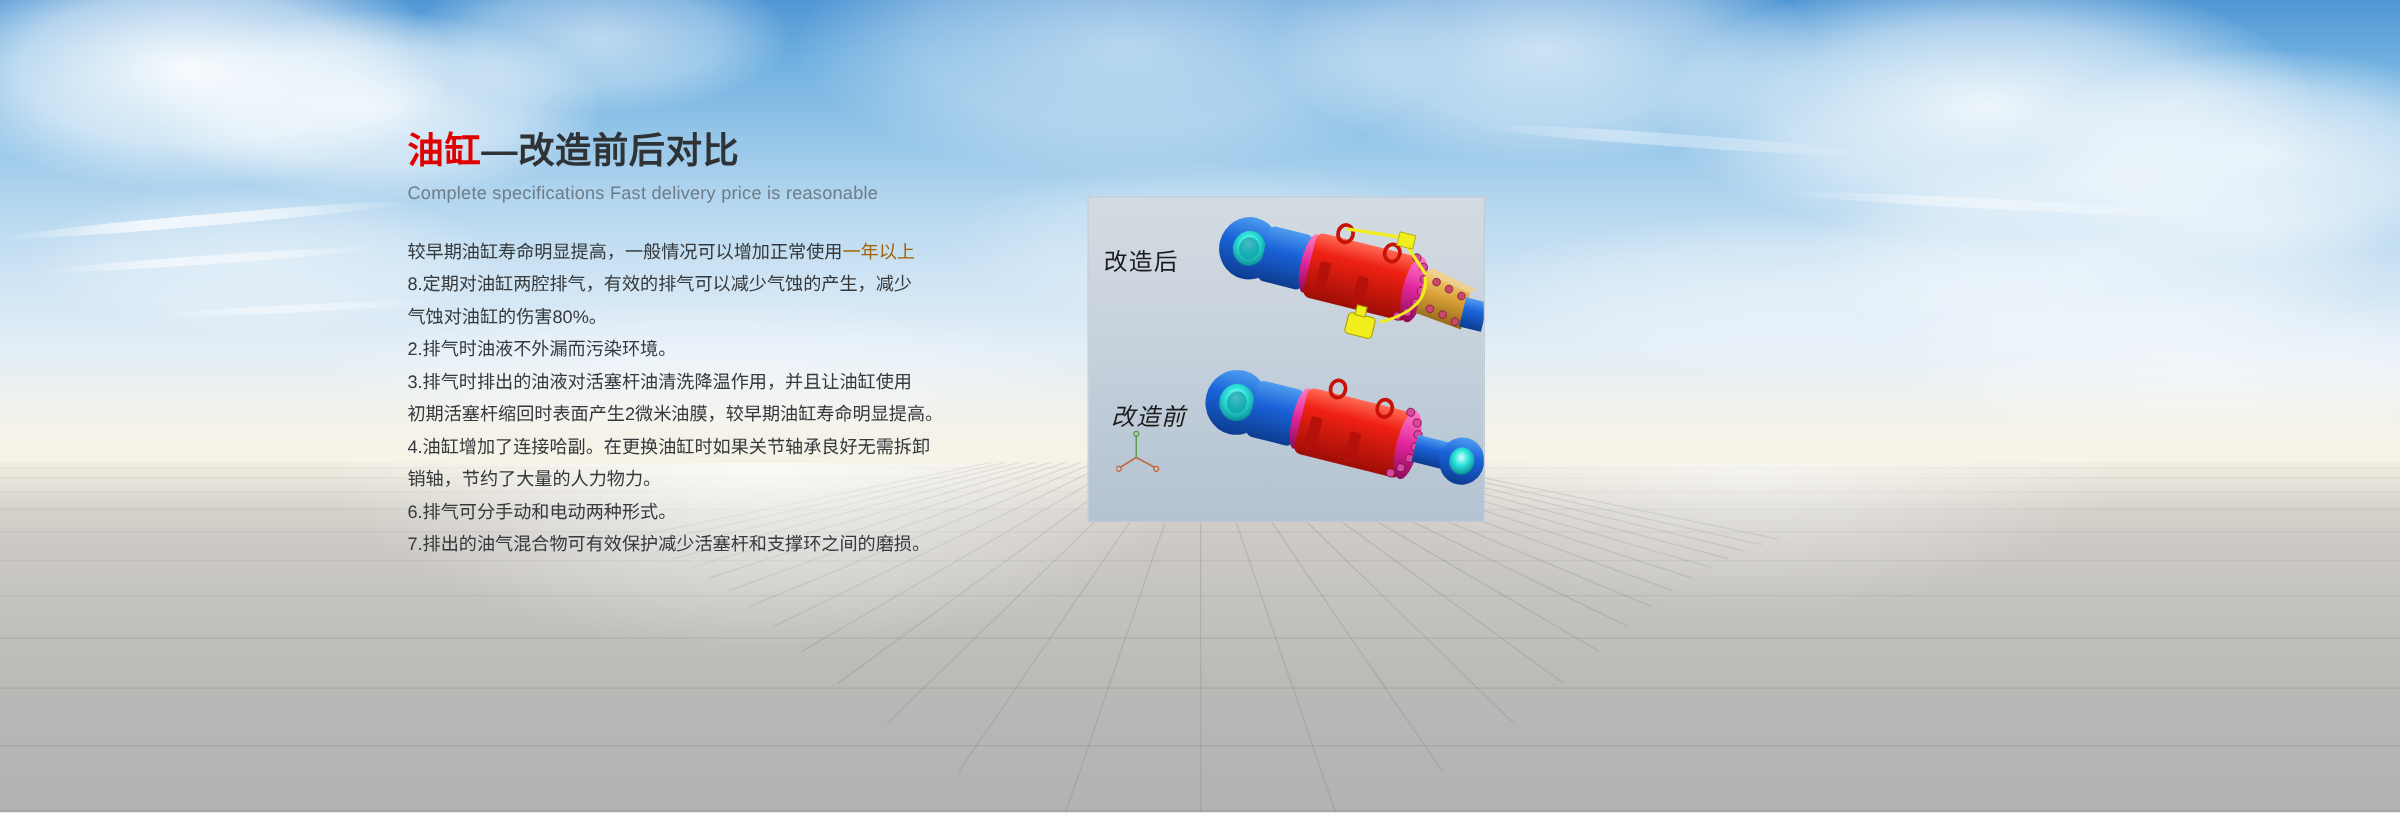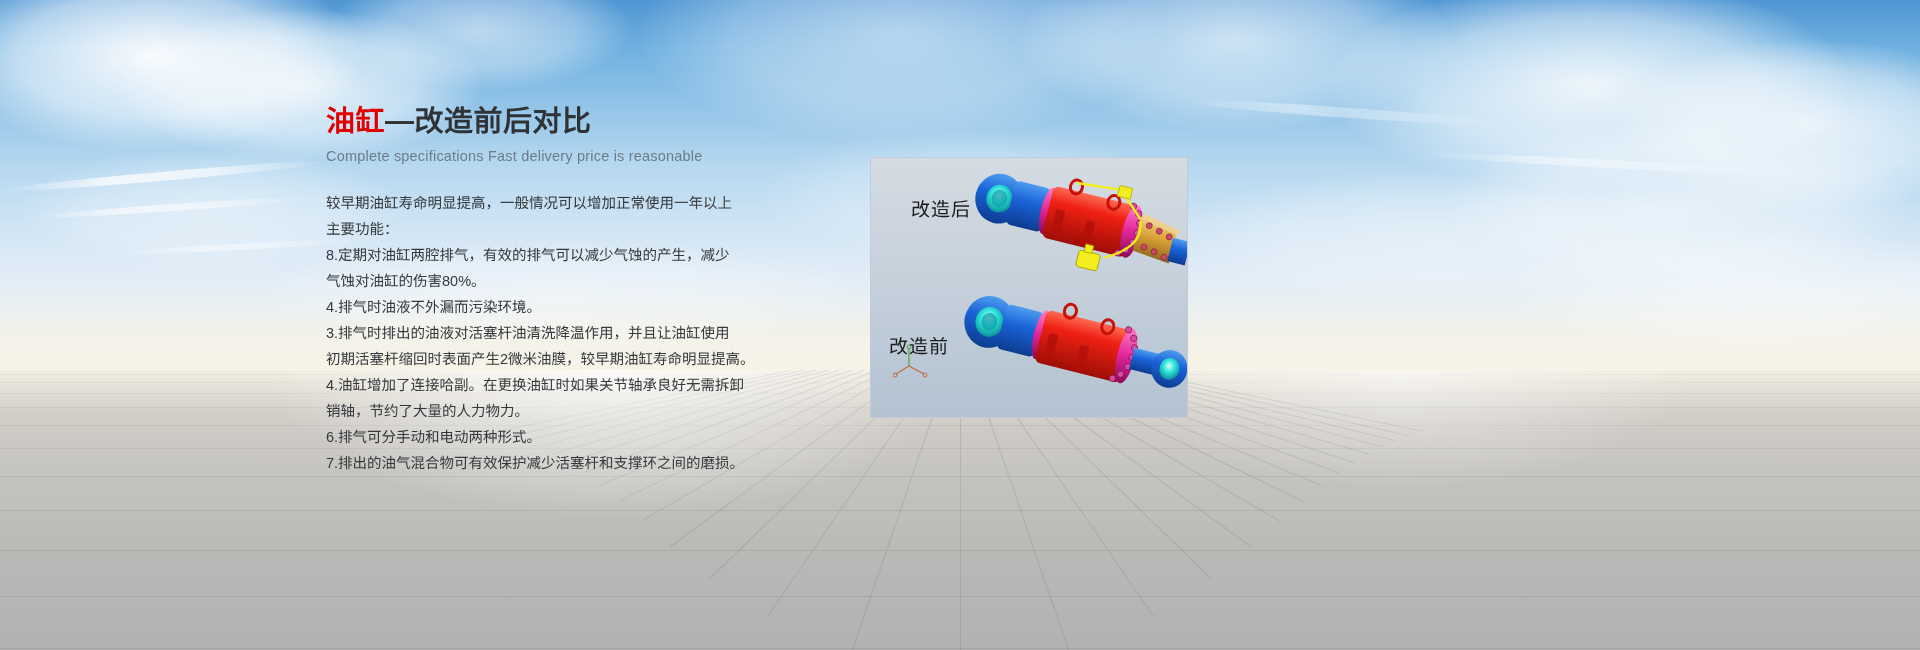--- a/index.html
+++ b/index.html
@@ -132,40 +132,40 @@
     margin: 0 0 26px 0;
     font-weight: 400;
     white-space: nowrap;
   }
   .body-text {
     font-size: 14.5px;
     color: #35393c;
     line-height: 26px;
   }
   .body-text p { margin: 0; white-space: nowrap; }
-  .body-text .red { color: #404040; }
+  .body-text .red { color: #a16207; }
 
   
   .panel {
     position: absolute;
     left: 870px; top: 157px;
     width: 318px; height: 261px;
     background: linear-gradient(to bottom, #d4dbe2 0%, #c9d3dd 38%, #bdcad7 70%, #b4c3d2 100%);
     border: 1px solid #c2ccd6;
     overflow: hidden;
   }
   .panel .label {
     position: absolute;
     font-family: "Liberation Serif", "DejaVu Serif", serif;
     font-size: 19px;
     color: #1b1b1b;
     letter-spacing: 1px;
   }
-  .lbl-after  { left: 40px; top: 36px; }
-  .lbl-before { left: 18px; top: 173px; }
+  .lbl-after  { left: 12px; top: 36px; }
+  .lbl-before { left: 18px; top: 160px; font-style: italic; }
 
   .axis-icon { position: absolute; left: 22px; top: 186px; width: 36px; height: 34px; }
 
   .cyl { position: absolute; }
   .cyl-after  { left: 90px;  top: 8px;   width: 230px; height: 120px; }
   .cyl-before { left: 78px;  top: 128px; width: 240px; height: 128px; }
 </style>
 </head>
 <body>
 
@@ -241,24 +241,23 @@
   </div>
 
   <div class="content">
 
     <h1 class="title"><span class="red">油缸</span><span>—改造前后对比</span></h1>
 
     <div class="subtitle">Complete specifications Fast delivery price is reasonable</div>
 
     <div class="body-text">
       <p><span>较早期油缸寿命明显提高，一般情况可以增加正常使用</span><span class="red">一年以上</span></p>
-      <p>主要功能：</p>
       <p>8.定期对油缸两腔排气，有效的排气可以减少气蚀的产生，减少</p>
       <p>气蚀对油缸的伤害80%。</p>
-      <p>4.排气时油液不外漏而污染环境。</p>
+      <p>2.排气时油液不外漏而污染环境。</p>
       <p>3.排气时排出的油液对活塞杆油清洗降温作用，并且让油缸使用</p>
       <p>初期活塞杆缩回时表面产生2微米油膜，较早期油缸寿命明显提高。</p>
       <p>4.油缸增加了连接哈副。在更换油缸时如果关节轴承良好无需拆卸</p>
       <p>销轴，节约了大量的人力物力。</p>
       <p>6.排气可分手动和电动两种形式。</p>
       <p>7.排出的油气混合物可有效保护减少活塞杆和支撑环之间的磨损。</p>
     </div>
   </div>
 
   <div class="panel">

